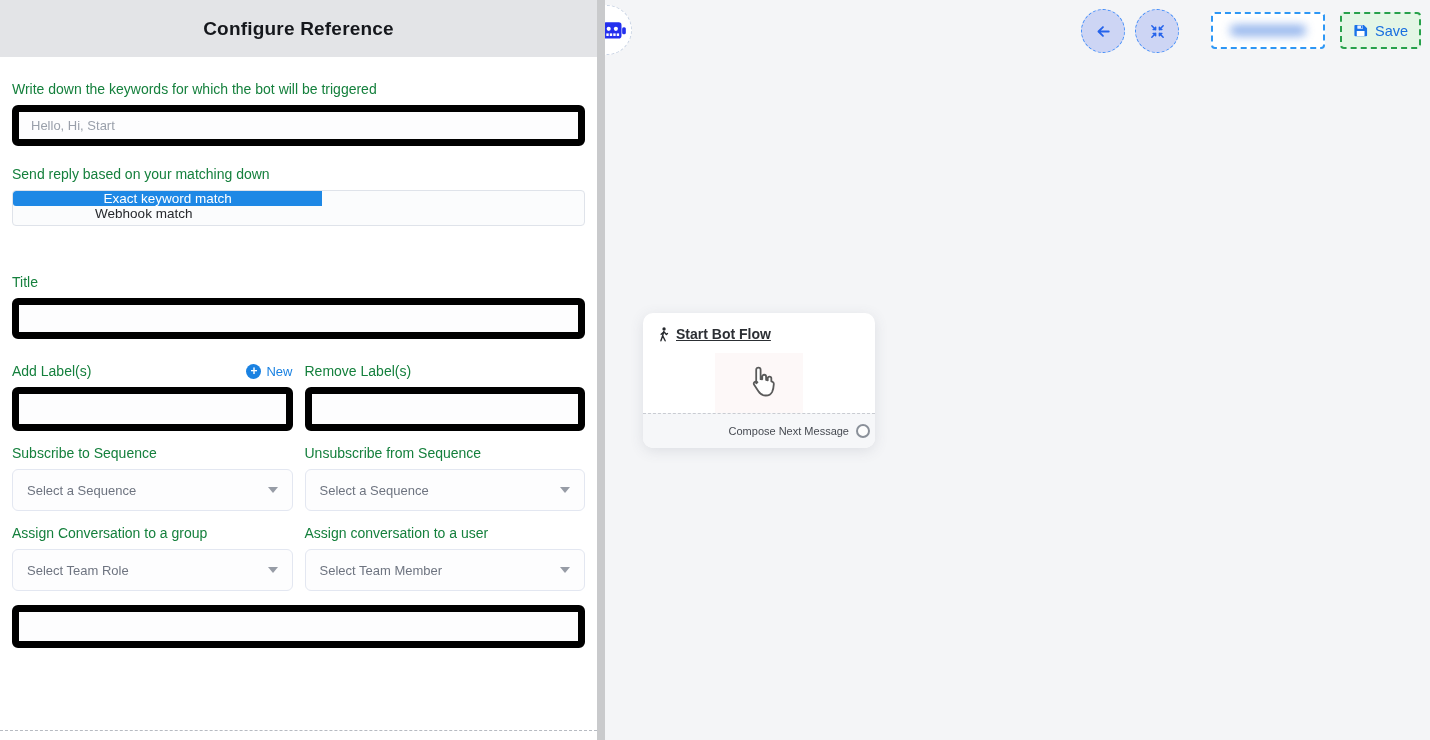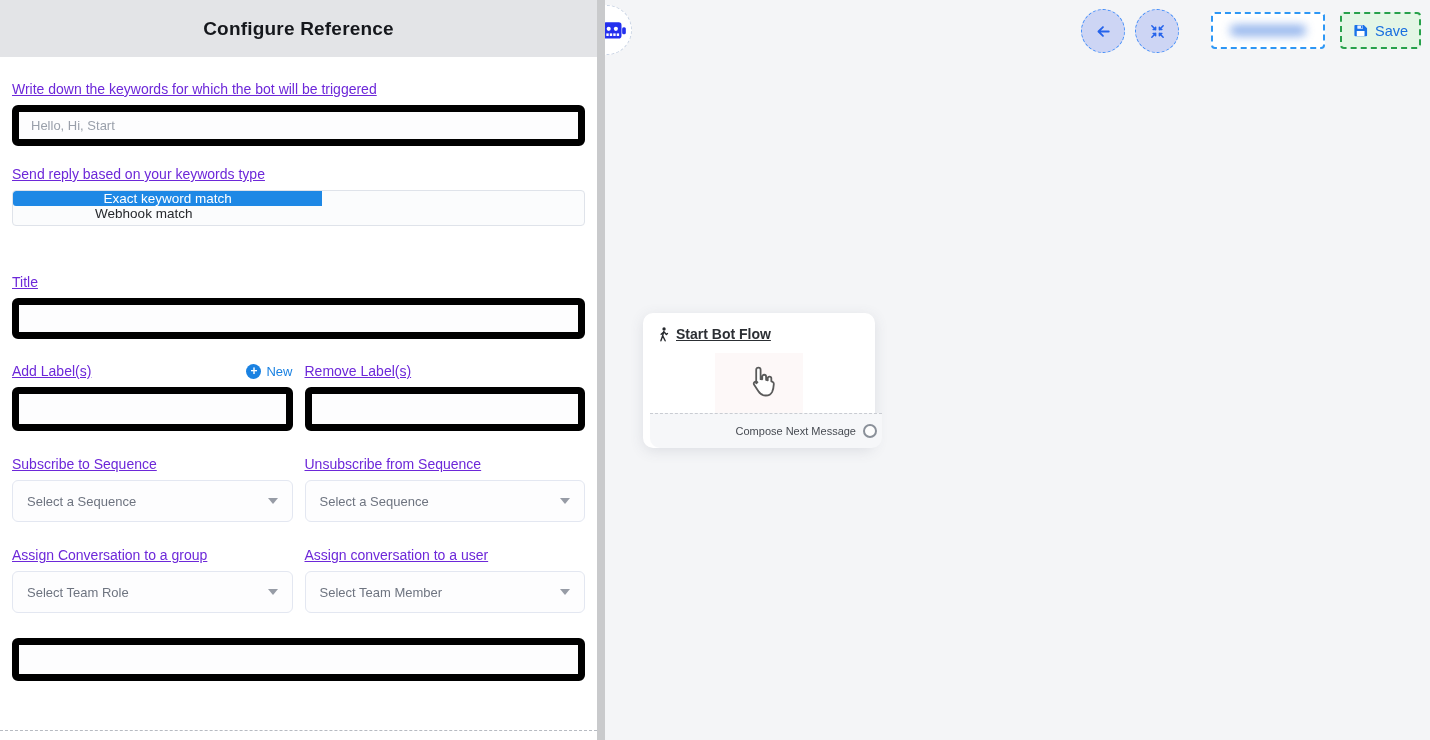--- a/index.html
+++ b/index.html
@@ -5,28 +5,28 @@
   * { margin:0; padding:0; box-sizing:border-box; }
   html,body { width:1430px; height:740px; overflow:hidden; background:#fff;
               font-family:"Liberation Sans","DejaVu Sans",sans-serif; }
 
   
   .left-panel { position:absolute; left:0; top:0; width:597px; height:740px; background:#fff; z-index:3; }
   .panel-header { height:57px; background:#e3e4e7; display:flex; align-items:center; justify-content:center; }
   .panel-header h1 { font-size:19px; font-weight:700; color:#15171c; letter-spacing:.2px; }
   .panel-body { padding:24px 12px 0; position:relative; }
 
-  .field-label { display:block; font-size:14px; color:#6d28d9; margin-bottom:8px;text-decoration:underline; }
+  .field-label { display:block; font-size:14px; color:#15803d; margin-bottom:8px; }
   .text-input { width:100%; height:41px; border:7px solid #000000; border-radius:6px; background:#fdfdfe;
                 font-size:13px; color:#333; padding:0 12px; outline:none;
                 font-family:Liberation Sans, sans-serif; }
   .text-input::placeholder { color:#9aa0ab; }
   .tall { height:44px; }
 
-  .sec { margin-bottom:25px; }
+  .sec { margin-bottom:14px; }
   .sec-keywords { margin-bottom:20px; }
   .sec-matching { margin-bottom:48px; }
   .sec-title { margin-bottom:24px; }
 
   .tabs { display:flex; height:36px; border:1px solid #dfe3ea; border-radius:4px; background:#fbfcfd; overflow:hidden;flex-direction:column; }
   .tab { display:flex; align-items:center; justify-content:center; font-size:13.5px; color:#26282c; cursor:pointer; }
   .tab-active { width:54.2%; background:#1e88e5; color:#fff; border-radius:3px 0 0 3px; }
   .tab-inactive { width:45.8%; }
 
   .two-col { display:flex; gap:12px; }
@@ -71,21 +71,21 @@
               border:2px dashed #27a14b; border-radius:4px; display:flex; align-items:center; gap:7px;
               justify-content:center; cursor:pointer; font-size:14.5px; color:#1a6fe0; }
 
   
   .flow-node { position:absolute; left:38px; top:313px; width:232px; height:135px; background:#fff;
                border-radius:10px; box-shadow:0 3px 14px rgba(70,80,100,.13); }
   .node-head { display:flex; align-items:center; gap:6px; padding:13px 14px 0; font-size:14px;
                font-weight:700; color:#2c2f34;text-decoration:underline; }
   .node-hint { position:absolute; left:72px; top:40px; width:88px; height:60px; background:#fdf8f8;
                display:flex; align-items:center; justify-content:center; }
-  .node-footer { position:absolute; left:7px; bottom:0; width:100%; height:35px; background:#f6f7f9;
+  .node-footer { position:absolute; left:0; bottom:0; width:100%; height:35px; background:#f6f7f9;
                  border-top:1px dashed #c9ccd2; border-radius:0 0 10px 10px; display:flex;
                  align-items:center; justify-content:flex-end; gap:7px; padding-right:5px; }
   .node-footer-label { font-size:11px; color:#474b52; }
   .port-circle { width:14px; height:14px; border-radius:50%; border:2px solid #8a9099; background:#fdfdfd; cursor:pointer; }
 </style>
 </head>
 <body>
 
 <div class="left-panel">
   <div class="panel-header">
@@ -93,21 +93,21 @@
   </div>
 
   <div class="panel-body">
 
     <div class="sec sec-keywords">
       <label class="field-label">Write down the keywords for which the bot will be triggered</label>
       <input class="text-input" type="text" placeholder="Hello, Hi, Start" style="">
     </div>
 
     <div class="sec sec-matching">
-      <label class="field-label">Send reply based on your keywords type</label>
+      <label class="field-label">Send reply based on your matching down</label>
       <div class="tabs">
         <div class="tab tab-active">Exact keyword match</div>
         <div class="tab tab-inactive">Webhook match</div>
       </div>
     </div>
 
     <div class="sec sec-title">
       <label class="field-label">Title</label>
       <input class="text-input" type="text" style="">
     </div>

